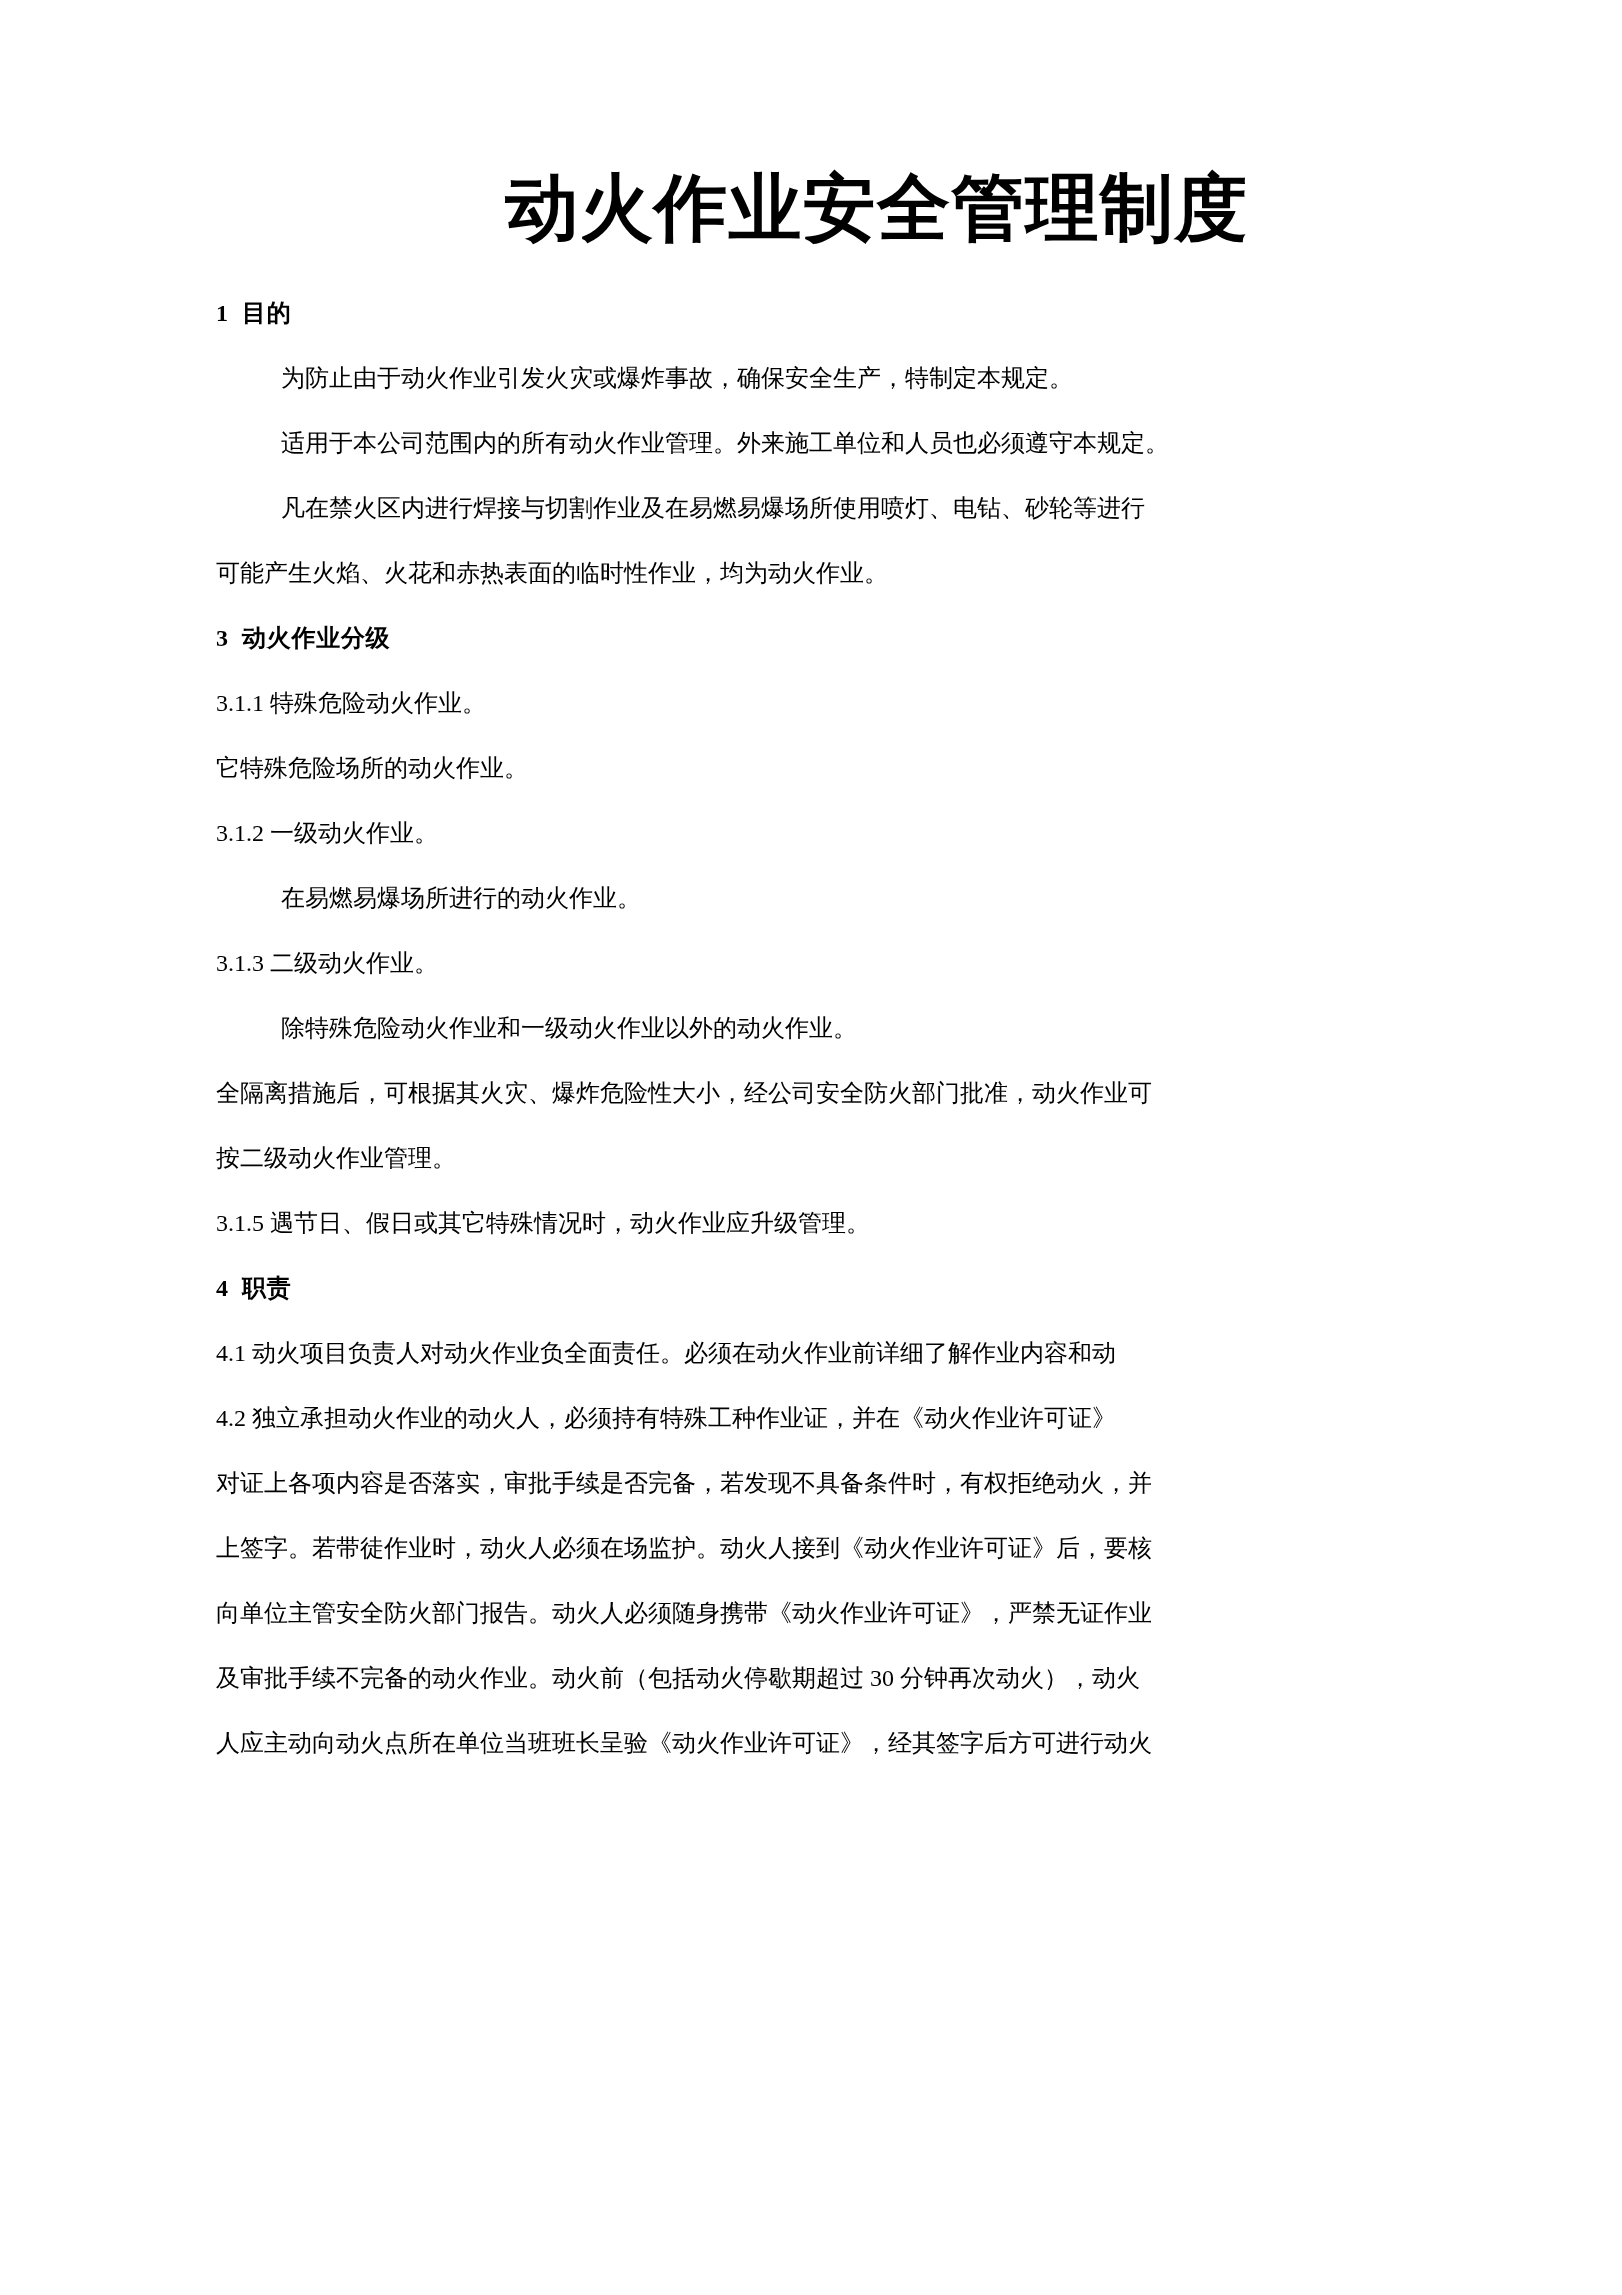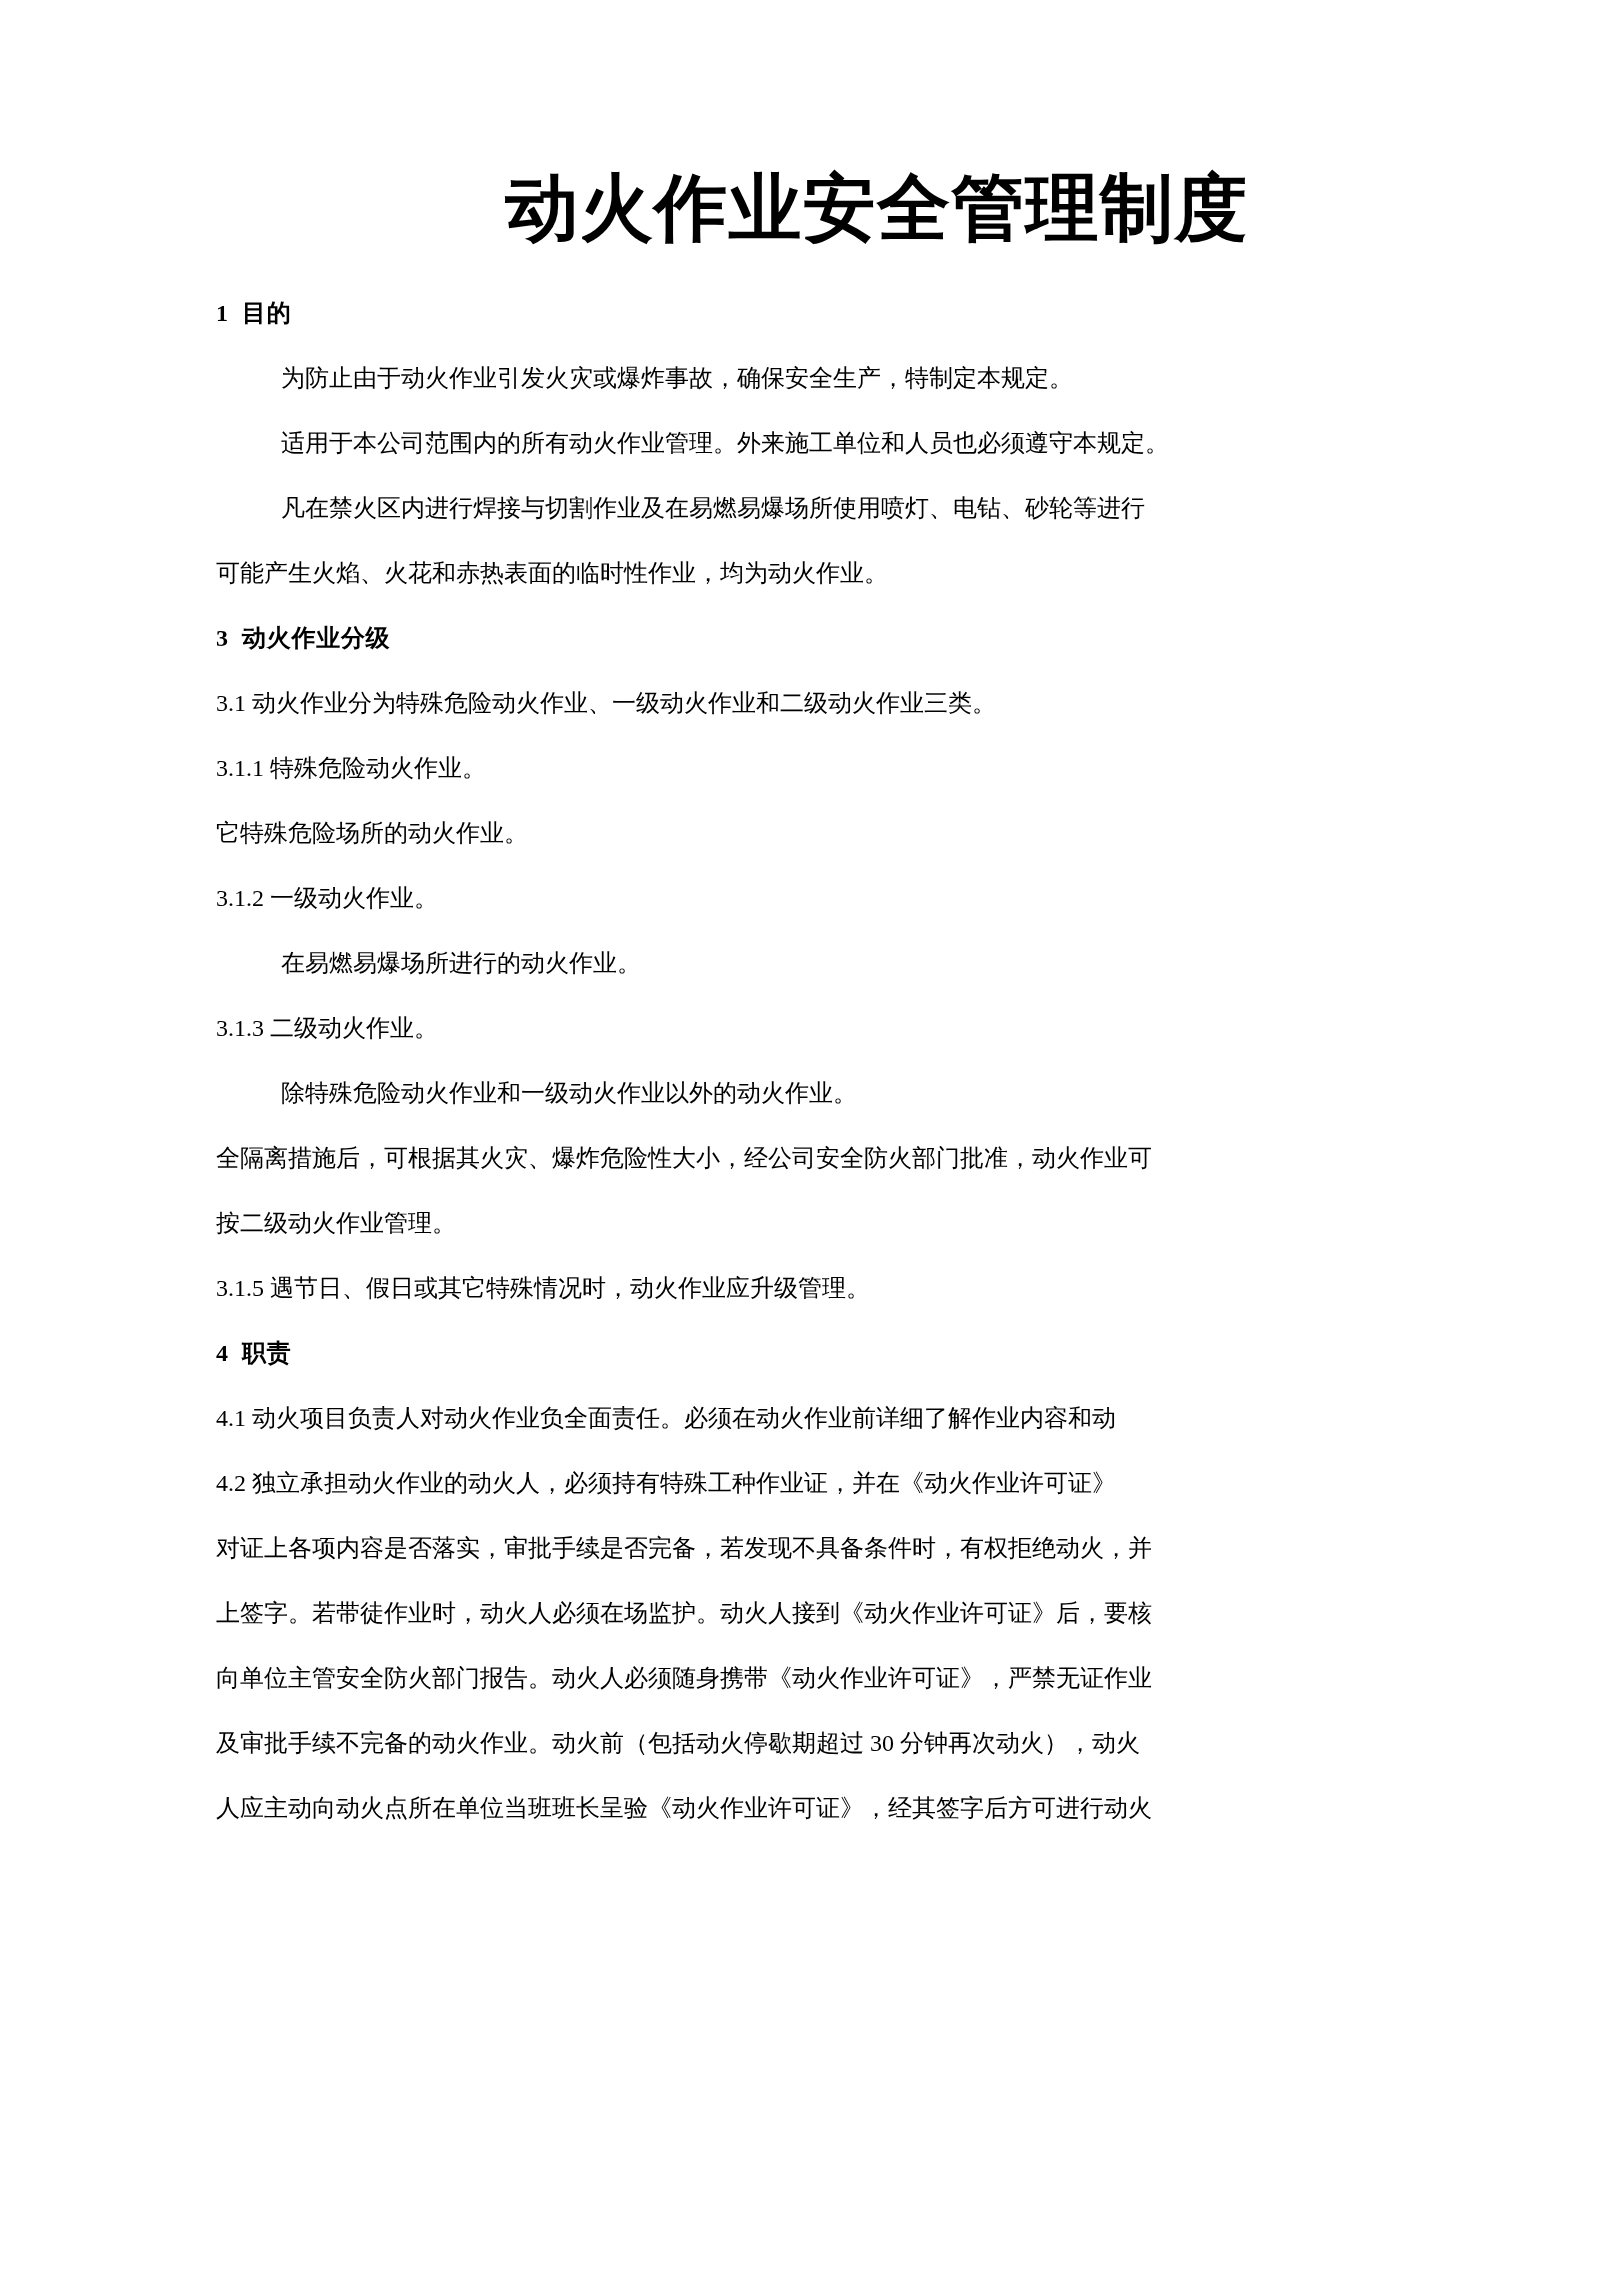--- a/index.html
+++ b/index.html
@@ -52,21 +52,20 @@
 
 <div class="page">
   <h1 class="doc-title">动火作业安全管理制度</h1>
   <div class="lines" id="lines">
       <div class="line heading">1  目的</div>
       <div class="line indent">为防止由于动火作业引发火灾或爆炸事故，确保安全生产，特制定本规定。</div>
       <div class="line indent">适用于本公司范围内的所有动火作业管理。外来施工单位和人员也必须遵守本规定。</div>
       <div class="line indent">凡在禁火区内进行焊接与切割作业及在易燃易爆场所使用喷灯、电钻、砂轮等进行</div>
       <div class="line plain">可能产生火焰、火花和赤热表面的临时性作业，均为动火作业。</div>
       <div class="line heading">3  动火作业分级</div>
-      <div class="line plain">3.1 动火作业分为特殊危险动火作业、一级动火作业和二级动火作业三类。</div>
       <div class="line plain">3.1.1 特殊危险动火作业。</div>
       <div class="line plain">它特殊危险场所的动火作业。</div>
       <div class="line plain">3.1.2 一级动火作业。</div>
       <div class="line indent">在易燃易爆场所进行的动火作业。</div>
       <div class="line plain">3.1.3 二级动火作业。</div>
       <div class="line indent">除特殊危险动火作业和一级动火作业以外的动火作业。</div>
       <div class="line plain">全隔离措施后，可根据其火灾、爆炸危险性大小，经公司安全防火部门批准，动火作业可</div>
       <div class="line plain">按二级动火作业管理。</div>
       <div class="line plain">3.1.5 遇节日、假日或其它特殊情况时，动火作业应升级管理。</div>
       <div class="line heading">4  职责</div>

